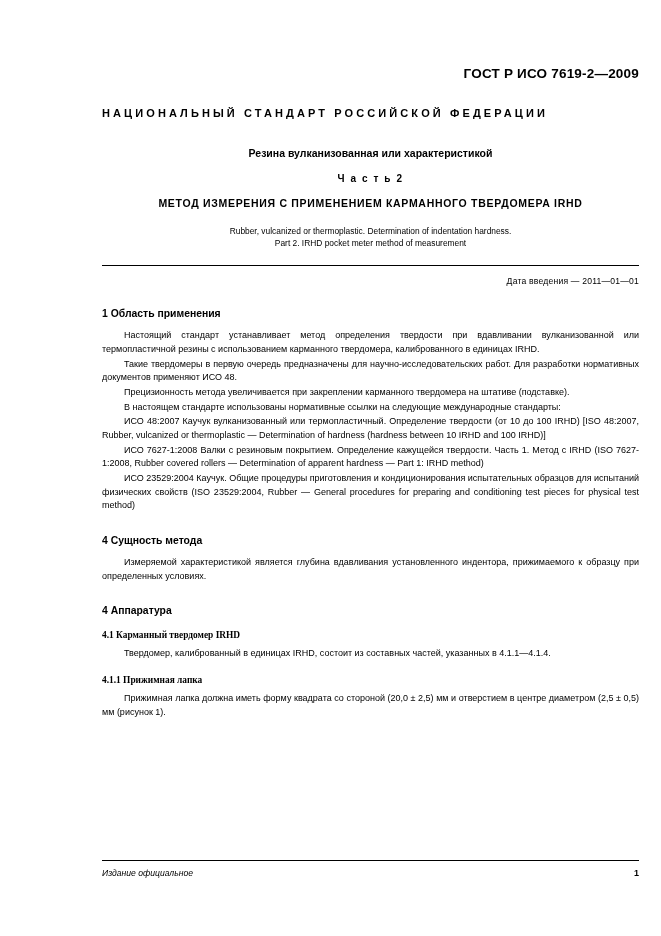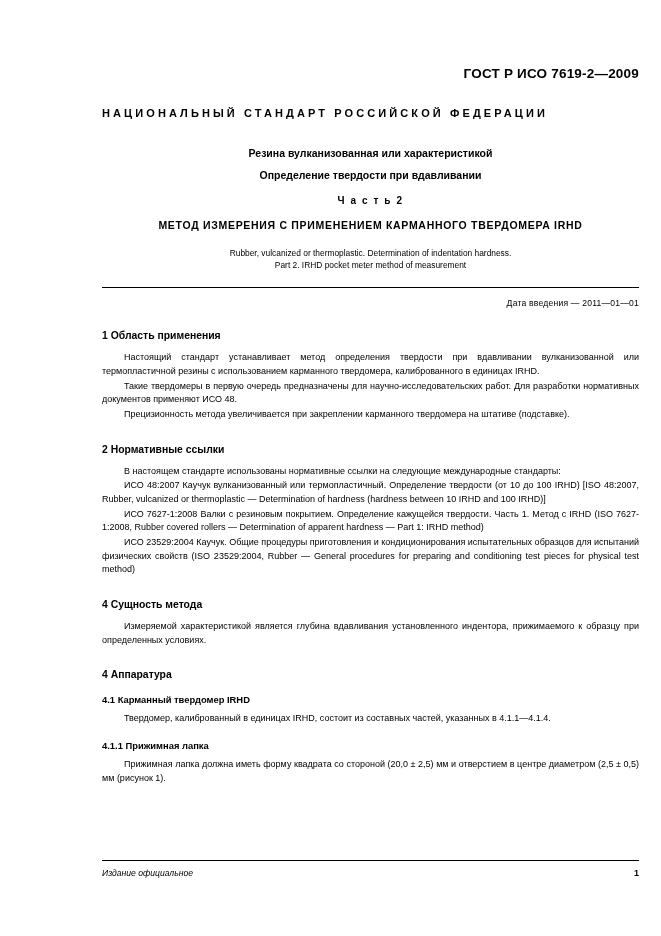--- a/index.html
+++ b/index.html
@@ -84,20 +84,21 @@
     padding: 0;
   }
   h2.section.spaced {
     margin-top: 22px;
   }
   h3.subsection {
     font-size: 9.4px;
     font-weight: bold;
     margin: 14px 0 7px 0;
     padding: 0;
+    font-family: Liberation Serif, serif;
   }
   p.body {
     font-size: 9px;
     line-height: 1.52;
     text-align: justify;
     margin: 0 0 1px 0;
     text-indent: 22px;
   }
   .footer {
     position: absolute;
@@ -128,37 +129,35 @@
 <body>
 
 <div class="page">
 
   <div class="doc-number">ГОСТ Р ИСО 7619-2—2009</div>
 
   <div class="national-standard">НАЦИОНАЛЬНЫЙ СТАНДАРТ РОССИЙСКОЙ ФЕДЕРАЦИИ</div>
 
   <div class="title-block">
     <div class="title-line">Резина вулканизованная или характеристикой</div>
-    <div class="title-line">Определение твердости при вдавливании</div>
     <div class="part-line">Ч а с т ь 2</div>
     <div class="method-line">МЕТОД ИЗМЕРЕНИЯ С ПРИМЕНЕНИЕМ КАРМАННОГО ТВЕРДОМЕРА IRHD</div>
     <div class="eng-line">Rubber, vulcanized or thermoplastic. Determination of indentation hardness.</div>
     <div class="eng-line">Part 2. IRHD pocket meter method of measurement</div>
   </div>
 
   <hr class="rule">
 
   <div class="intro-date">Дата введения — 2011—01—01</div>
 
   <h2 class="section">1 Область применения</h2>
   <p class="body">Настоящий стандарт устанавливает метод определения твердости при вдавливании вулканизованной или термопластичной резины с использованием карманного твердомера, калиброванного в единицах IRHD.</p>
   <p class="body">Такие твердомеры в первую очередь предназначены для научно-исследовательских работ. Для разработки нормативных документов применяют ИСО 48.</p>
   <p class="body">Прецизионность метода увеличивается при закреплении карманного твердомера на штативе (подставке).</p>
 
-  <h2 class="section spaced">2  Нормативные ссылки</h2>
   <p class="body">В настоящем стандарте использованы нормативные ссылки на следующие международные стандарты:</p>
   <p class="body">ИСО  48:2007 Каучук вулканизованный или термопластичный. Определение твердости (от 10 до 100 IRHD) [ISO 48:2007, Rubber, vulcanized or thermoplastic — Determination of hardness (hardness between 10 IRHD and 100 IRHD)]</p>
   <p class="body">ИСО  7627-1:2008 Валки с резиновым покрытием. Определение кажущейся твердости. Часть 1. Метод с IRHD (ISO 7627-1:2008, Rubber covered rollers — Determination of apparent hardness — Part 1: IRHD method)</p>
   <p class="body">ИСО  23529:2004 Каучук. Общие процедуры приготовления и кондиционирования испытательных образцов для испытаний физических свойств (ISO 23529:2004, Rubber — General procedures for preparing and conditioning test pieces for physical test method)</p>
 
   <h2 class="section spaced">4  Сущность метода</h2>
   <p class="body">Измеряемой характеристикой является глубина вдавливания установленного индентора, прижимаемого к образцу при определенных условиях.</p>
 
   <h2 class="section spaced">4  Аппаратура</h2>
   <h3 class="subsection">4.1  Карманный твердомер IRHD</h3>

